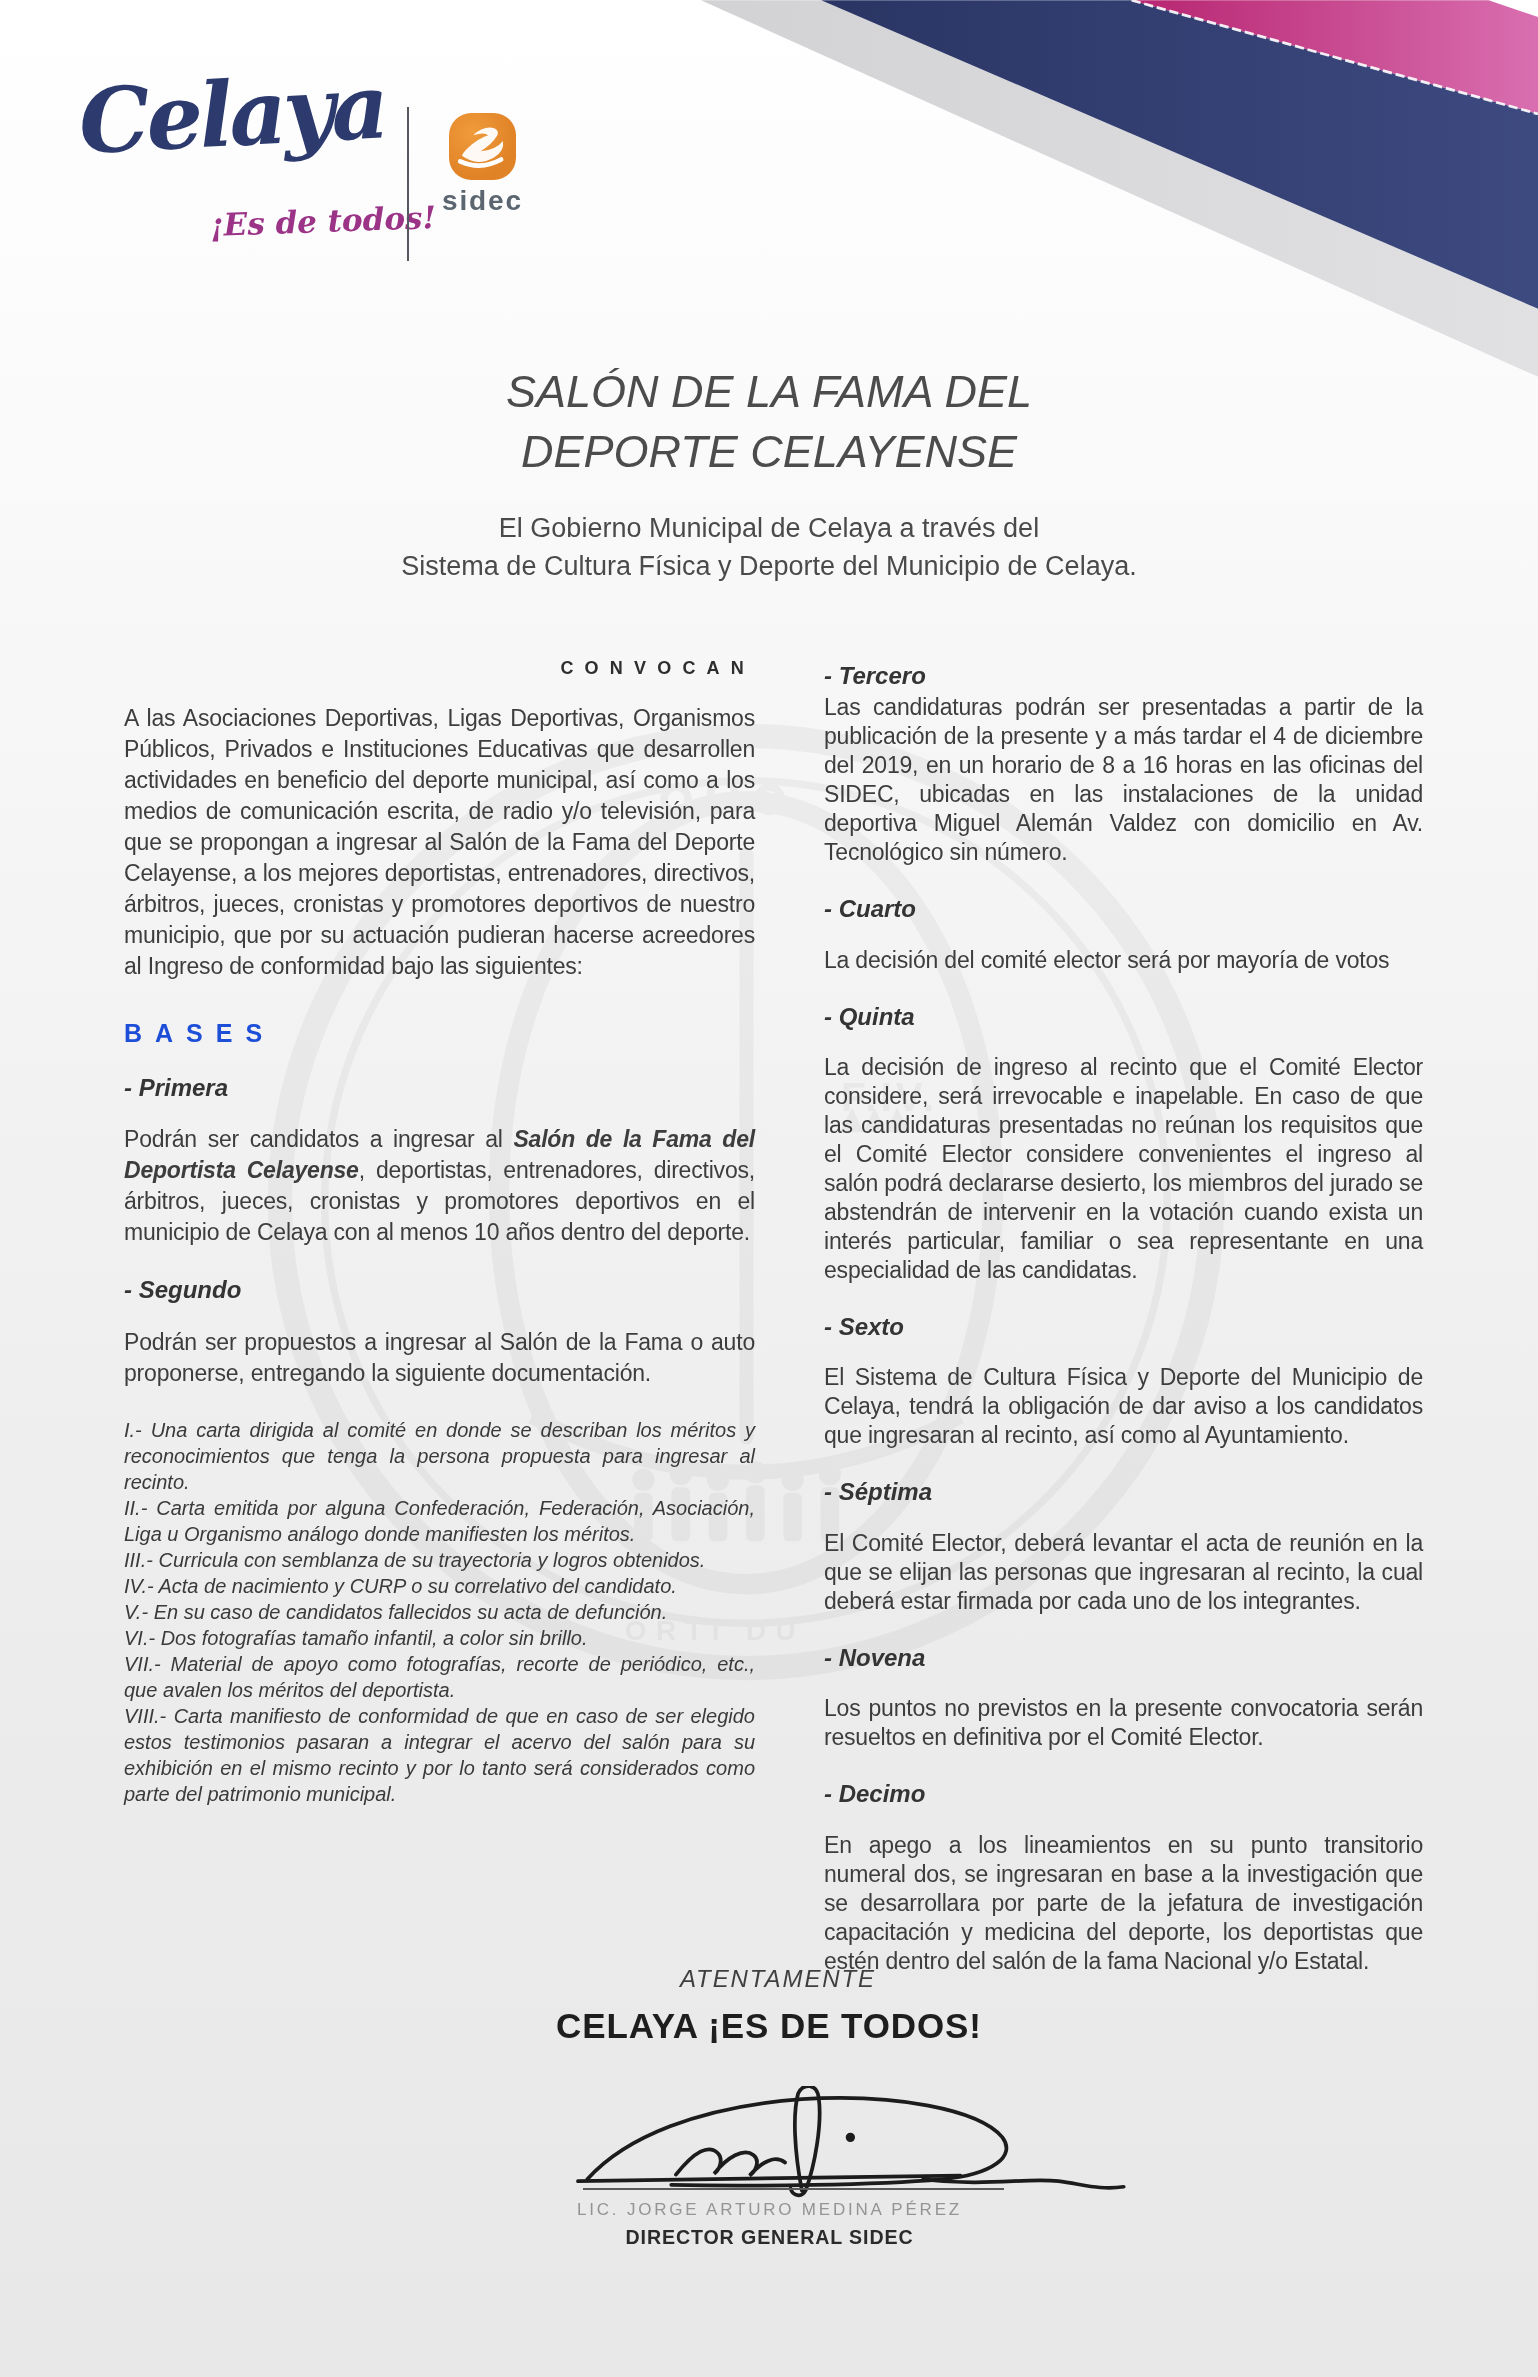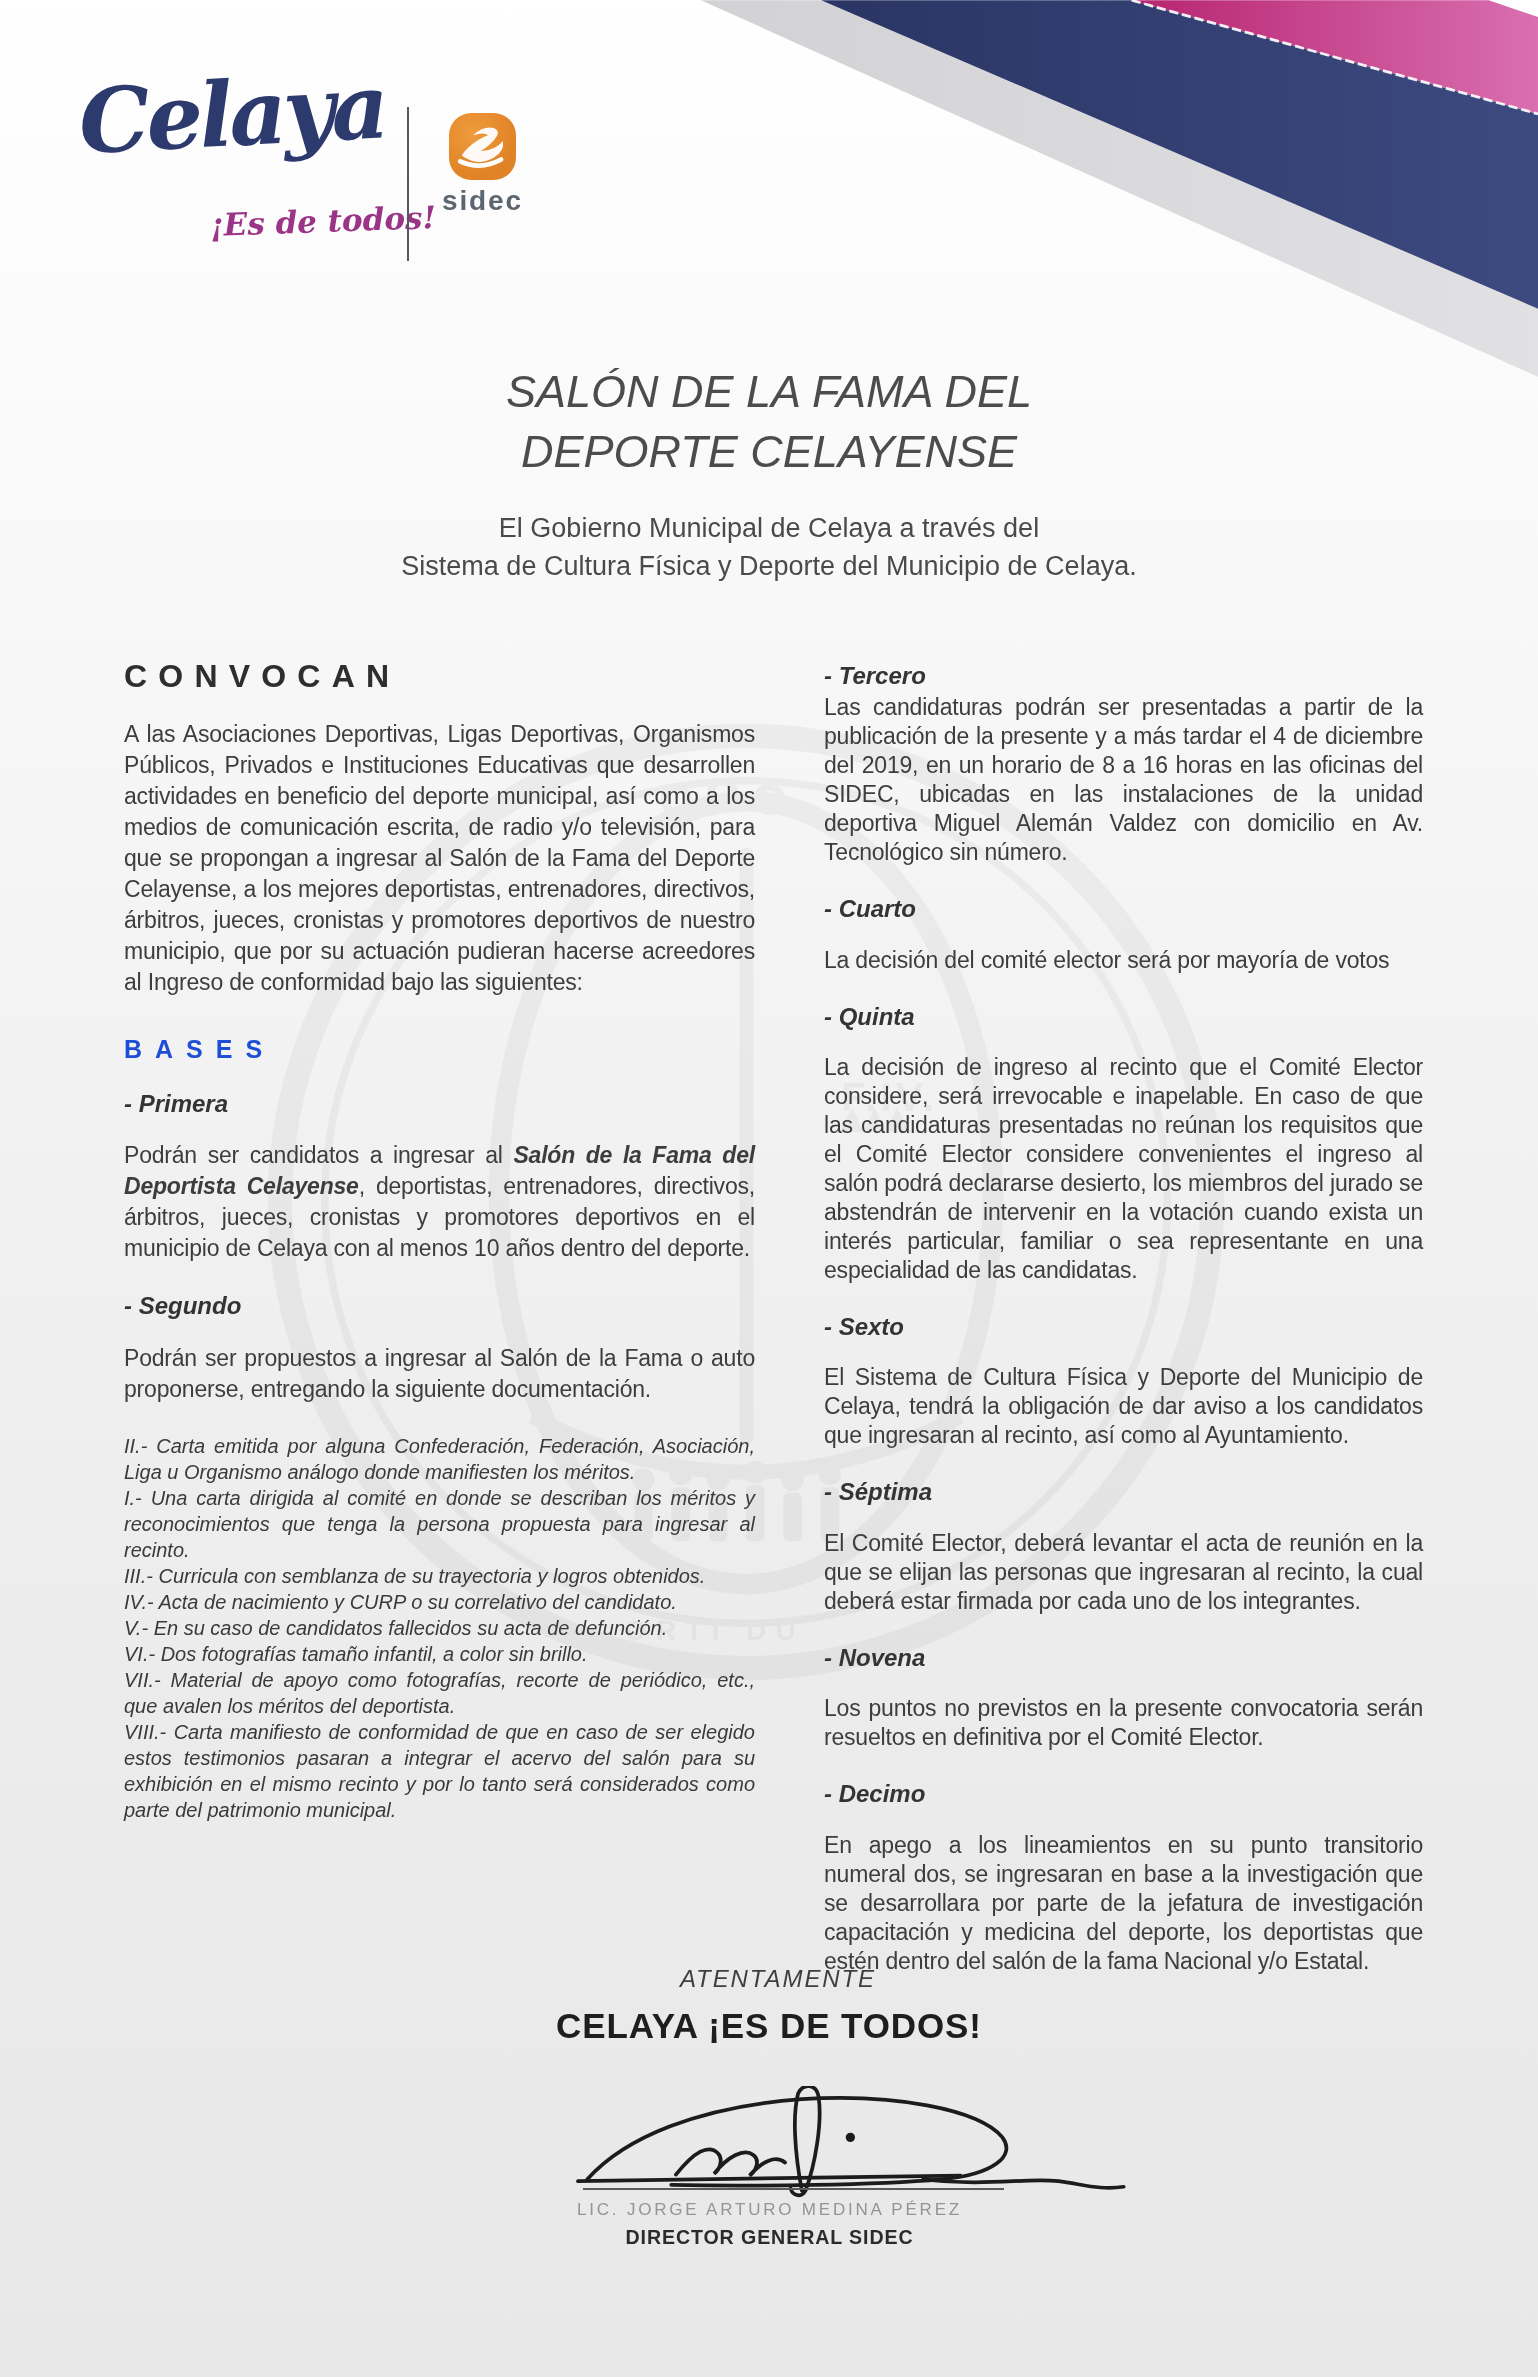--- a/index.html
+++ b/index.html
@@ -50,21 +50,21 @@
     font-size:45px;line-height:60px;font-weight:normal;font-style:italic;
     color:var(--title-gray);letter-spacing:0;
   }
   .subtitle-block{position:absolute;top:509px;left:0;width:1538px;text-align:center;}
   .subtitle-line{font-size:27px;line-height:38px;color:#4a4a4a;}
   
   .columns{position:absolute;top:643px;left:124px;width:1300px;display:flex;gap:69px;}
   .col-left{width:631px;}
   .col-right{width:599px;padding-top:18.6px;}
   .heading-center{
-    text-align:left;font-size:32px;font-weight:bold;letter-spacing:11.2px;
+    text-align:right;font-size:18px;font-weight:bold;letter-spacing:11.2px;
     color:#2e2e2e;margin:15px 0 24px 0;
   }
   .heading-left{
     font-size:25px;font-weight:bold;letter-spacing:13px;color:#1d4ed8;
     margin:37px 0 26px 0;
   }
   p.body{
     font-size:23px;line-height:31px;text-align:justify;text-align-last:left;
     color:var(--body-text);letter-spacing:-0.2px;
   }
@@ -191,22 +191,22 @@
       <div class="sec-label">- Primera</div>
       <p class="body"><span>Podrán ser candidatos a ingresar al </span><b class="inline-bold">Salón de la Fama del Deportista Celayense</b><span>, deportistas, entrenadores, directivos, árbitros, jueces, cronistas y promotores deportivos en el municipio de Celaya con al menos 10 años dentro del deporte.</span></p>
     </div>
 
     <div class="sec">
       <div class="sec-label">- Segundo</div>
       <p class="body">Podrán ser propuestos a ingresar al Salón de la Fama o auto proponerse, entregando la siguiente documentación.</p>
     </div>
 
     <ul class="doc-list">
+      <li>I.- Una carta dirigida al comité en donde se describan los méritos y reconocimientos que tenga la persona propuesta para ingresar al recinto.</li>
       <li>II.- Carta emitida por alguna Confederación, Federación, Asociación, Liga u Organismo análogo donde manifiesten los méritos.</li>
-      <li>I.- Una carta dirigida al comité en donde se describan los méritos y reconocimientos que tenga la persona propuesta para ingresar al recinto.</li>
       <li>III.- Curricula con semblanza de su trayectoria y logros obtenidos.</li>
       <li>IV.- Acta de nacimiento y CURP o su correlativo del candidato.</li>
       <li>V.- En su caso de candidatos fallecidos su acta de defunción.</li>
       <li>VI.- Dos fotografías tamaño infantil, a color sin brillo.</li>
       <li>VII.- Material de apoyo como fotografías, recorte de periódico, etc., que avalen los méritos del deportista.</li>
       <li>VIII.- Carta manifiesto de conformidad de que en caso de ser elegido estos testimonios pasaran a integrar el acervo del salón para su exhibición en el mismo recinto y por lo tanto será considerados como parte del patrimonio municipal.</li>
     </ul>
   </section>
 
   <section class="col-right">

